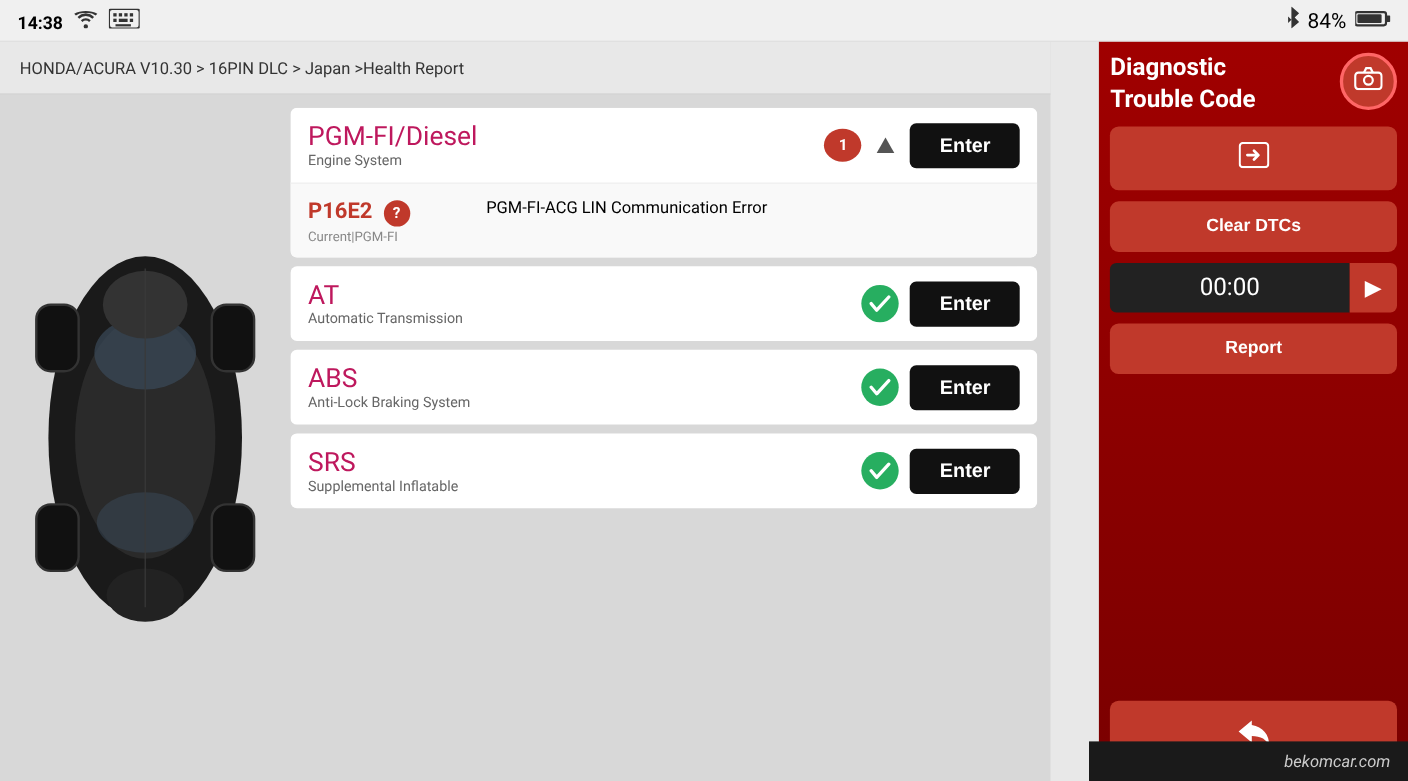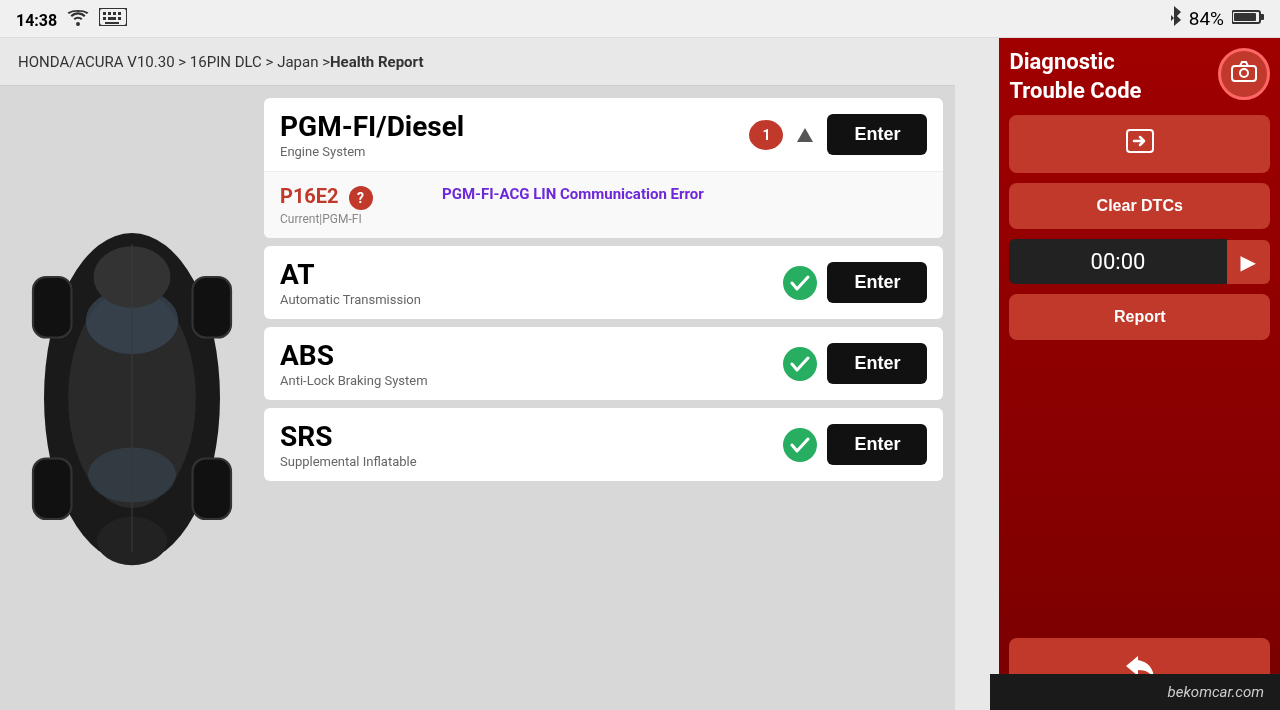--- a/index.html
+++ b/index.html
@@ -43,21 +43,21 @@
     .breadcrumb {
       background: #e8e8e8;
       padding: 10px 18px;
       font-size: 15px;
       color: #333;
       border-bottom: 1px solid #ccc;
       height: 48px;
       display: flex;
       align-items: center;
     }
-    .breadcrumb span.bold { font-weight: bold; }
+    .breadcrumb span.bold { font-weight: normal; }
 
     
     .content-area {
       display: flex;
       flex: 1;
       padding: 12px;
       gap: 12px;
       overflow: hidden;
     }
 
@@ -89,23 +89,23 @@
       border-radius: 6px;
       overflow: hidden;
     }
     .system-card-header {
       display: flex;
       align-items: center;
       padding: 12px 16px;
       gap: 10px;
     }
     .system-title {
-      font-size: 28px;
-      font-weight: bold;
-      color: #000000;
+      font-size: 24px;
+      font-weight: normal;
+      color: #be185d;
       flex: 1;
     }
     .system-subtitle {
       font-size: 13px;
       color: #666;
       margin-top: 1px;
     }
     .system-title-block { flex: 1; }
     .triangle-up {
       width: 0; height: 0;
@@ -163,23 +163,22 @@
       margin-left: 6px;
       cursor: pointer;
     }
     .dtc-source {
       font-size: 12px;
       color: #888;
       margin-top: 2px;
     }
     .dtc-description {
       font-size: 15px;
-      color: #6d28d9;
+      color: #000000;
       line-height: 1.4;
-      font-weight: bold;
     }
 
     
     .right-panel {
       width: 290px;
       background: #8b0000;
       background: linear-gradient(to bottom, #a00000, #7a0000);
       display: flex;
       flex-direction: column;
       padding: 10px;

